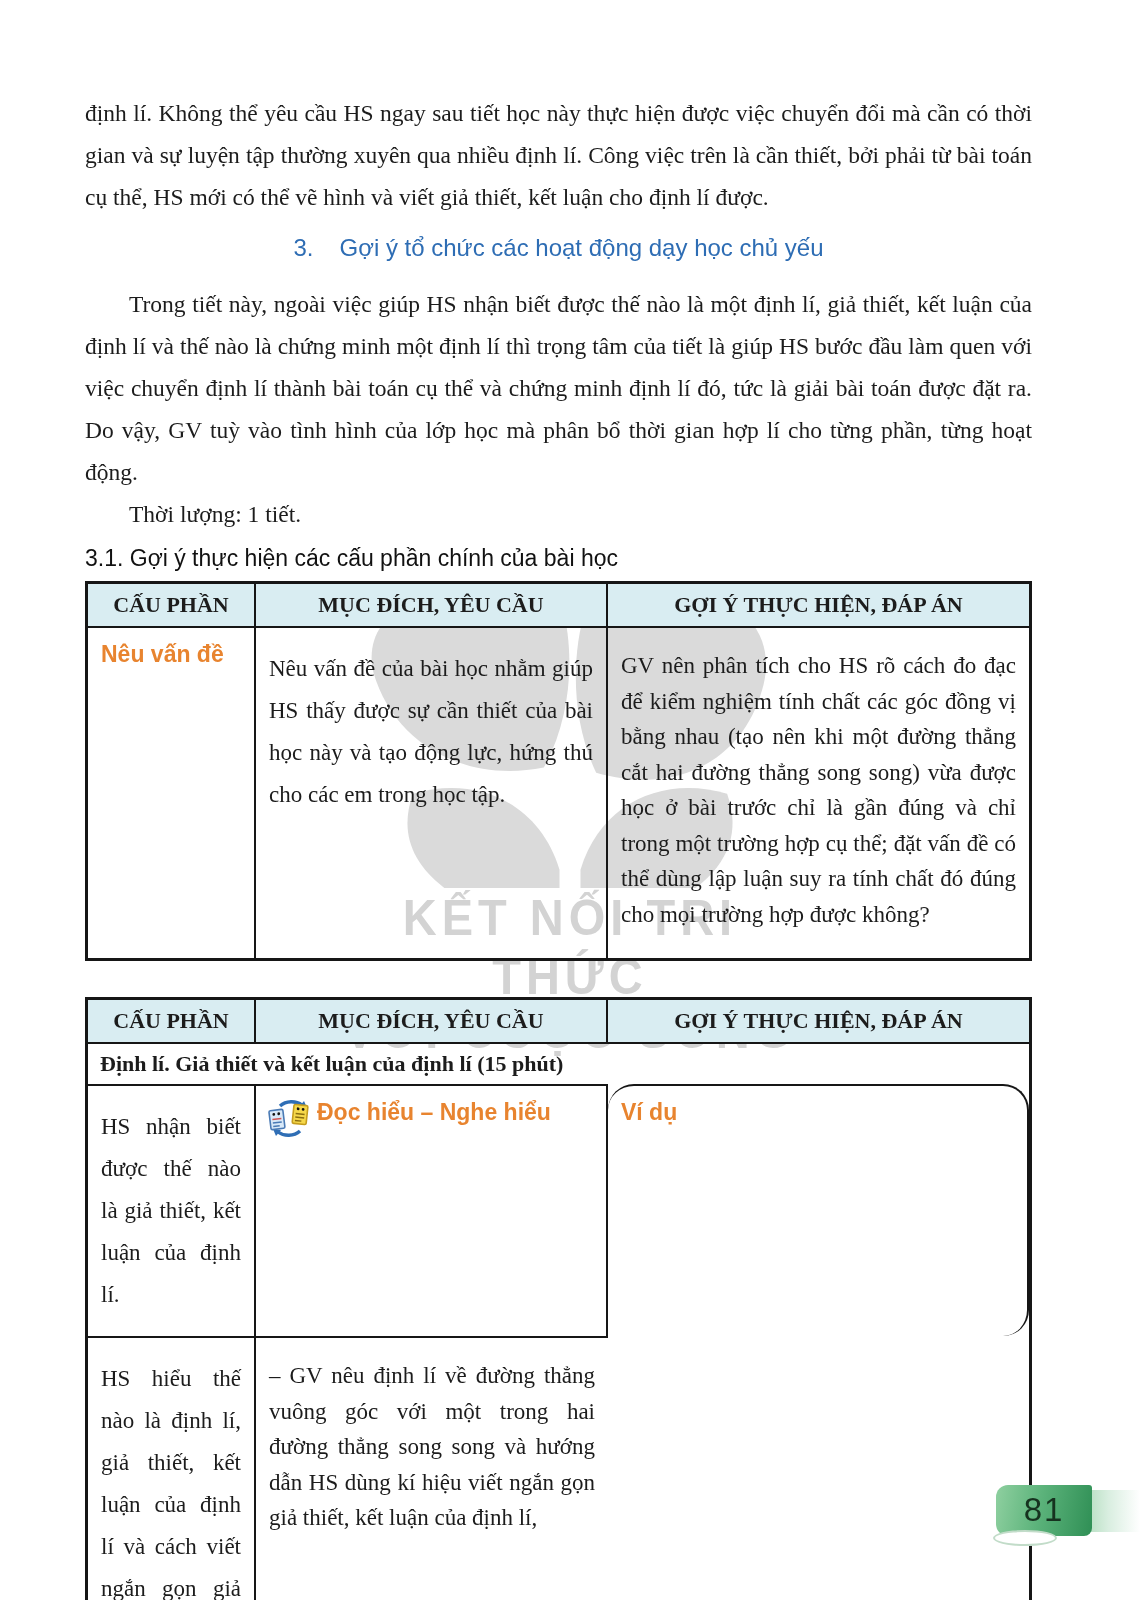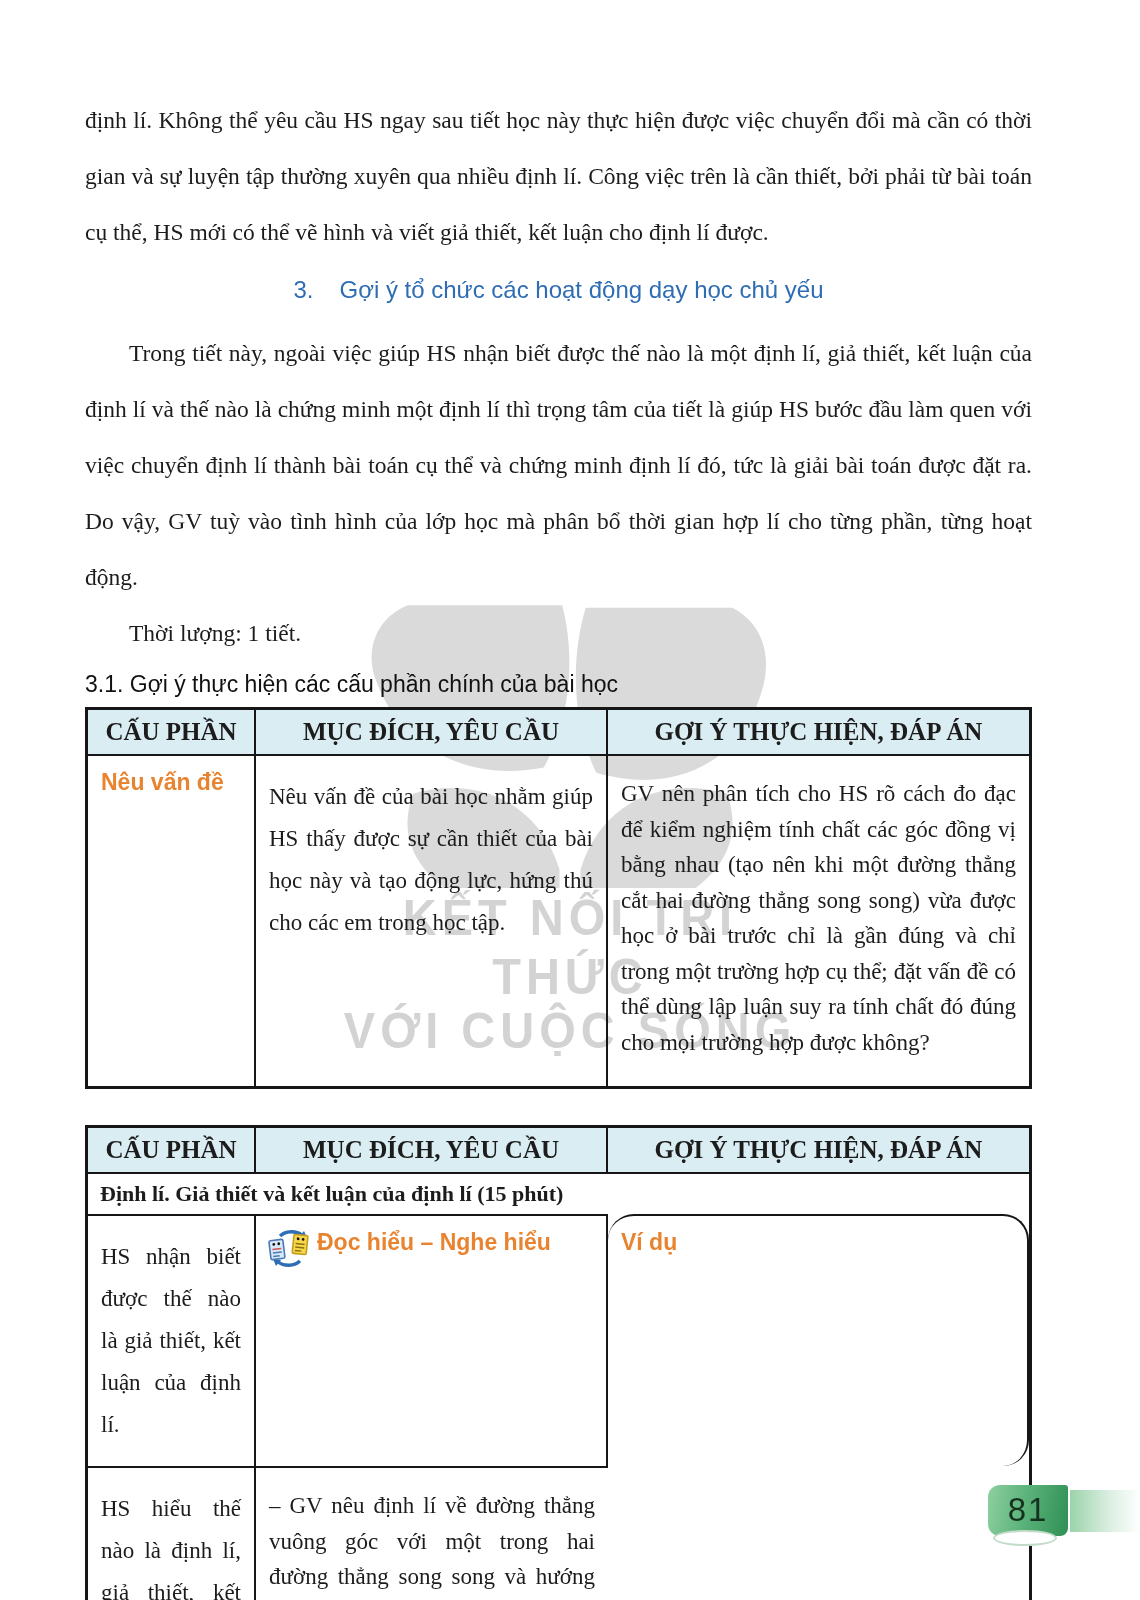--- a/index.html
+++ b/index.html
@@ -15,21 +15,21 @@
   .wm-text {
     font-family:"Liberation Sans", sans-serif; font-weight:bold;
     color:#d3d3d3; letter-spacing:5px; line-height:1.18;
     transform:scaleY(1.08);
   }
   .wm-text.l1 { font-size:47px; margin-top:4px; }
   .wm-text.l2 { font-size:47px; }
 
   
   .content { position:relative; z-index:1; padding:92px 85px 0 85px; width:947px; }
-  p.body { font-size:23.5px; line-height:56px; text-align:justify; margin:0; }
+  p.body { font-size:23.5px; line-height:42px; text-align:justify; margin:0; }
   .indent { text-indent:44px; }
   h3.sec {
     font-family:"Liberation Sans", sans-serif; font-size:24px; font-weight:normal;
     color:var(--heading-blue, #2e6db4); margin:16px 0 21px 0;text-align:center;
   }
   h3.sec .num { margin-right:26px; }
   .subhead {
     font-family:"Liberation Sans", sans-serif; font-size:23px; color:#111;
     margin:10px 0 9px 0;
   }
@@ -39,21 +39,21 @@
     display:grid; grid-template-columns:168px 352px 1fr;
     width:947px; border:3px solid #161616; background:transparent;
     box-sizing:border-box;
   }
   .tbl2 { margin-top:36px; }
   .cell { box-sizing:border-box; padding:20px 13px; font-size:23px; }
   .c1,.c2 { border-right:2.5px solid #161616; }
   .bt { border-top:2.5px solid #161616; }
   .hdr {
     background:var(--table-header-bg, #d9edf2);
-    text-align:center; font-weight:bold; font-size:25px; padding:8px 4px;
+    text-align:center; font-weight:bold; font-size:22px; padding:8px 4px;
   }
   .lbl {
     font-family:"Liberation Sans", sans-serif; font-weight:bold;
     color:var(--accent-orange, #e8842f); font-size:23px; line-height:31px;
     padding-top:11px;
   }
   .purpose { text-align:justify; line-height:42px; }
   .suggest { text-align:justify; line-height:35.5px; }
   .suggest p { margin:0 0 7px 0; }
   .tall1 { min-height:332px; }
@@ -65,21 +65,21 @@
   }
   .doc-icon { float:left; margin:2px 4px 0 -2px; }
 
   
   .badge { position:absolute; top:1485px; right:0; width:152px; height:60px; z-index:2; }
   .badge-strip {
     position:absolute; left:82px; top:5px; width:70px; height:42px;
     background:linear-gradient(to right, #9bd3aa 0%, #d9eee0 55%, #ffffff 100%);
   }
   .badge-book {
-    position:absolute; left:0; top:0; width:80px; height:51px;
+    position:absolute; left:8px; top:0; width:96px; height:51px;
     border-radius:12px 3px 8px 12px;
     background:linear-gradient(100deg, #8fd0a0 0%, #5cb37b 45%, #2f8f55 100%);
   }
   .badge-num {
     position:absolute; left:50%; top:50%; transform:translate(-50%,-52%);
     font-family:"Liberation Sans", sans-serif; font-size:33px; color:#16321f;
     letter-spacing:2px;
   }
   .badge-pages {
     position:absolute; left:5px; top:45px; width:60px; height:12px;

